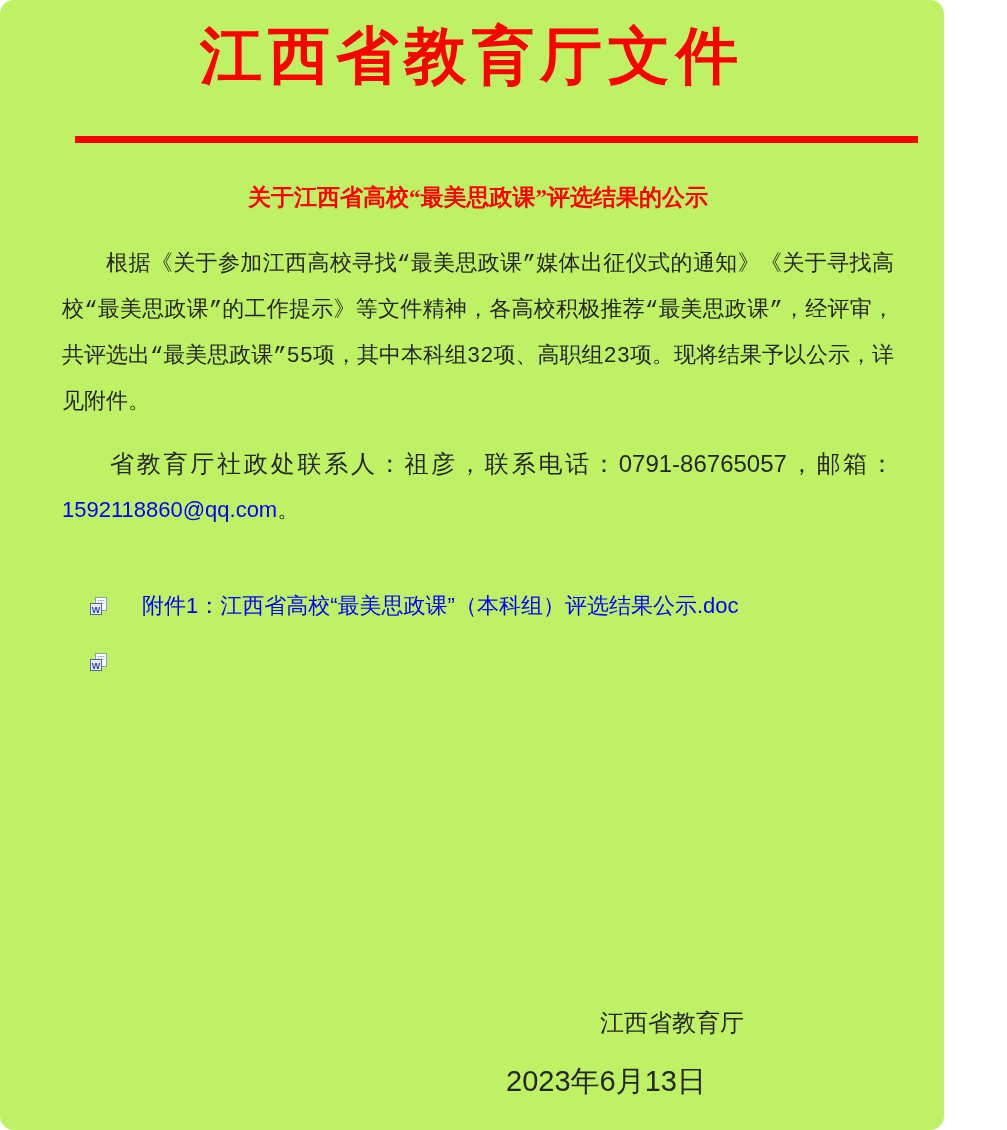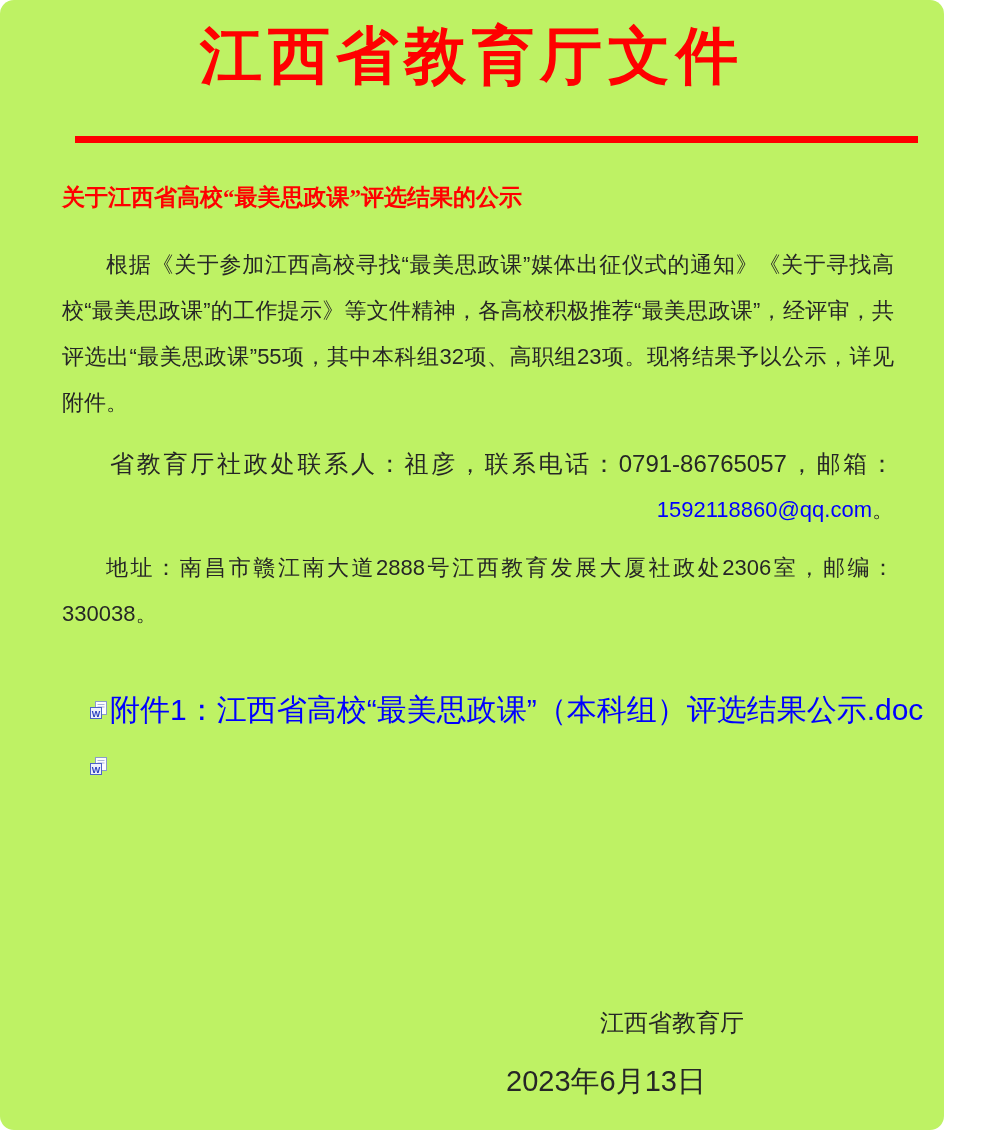--- a/index.html
+++ b/index.html
@@ -36,50 +36,51 @@
     width:843px;
     height:7px;
     background:var(--accent-red);
   }
   
   .content{
     margin:0 50px 0 62px; 
   }
   .doc-title{
     margin-top:40px;
-    text-align:left;
+    text-align:center;
     font-family:"Liberation Serif","DejaVu Serif",serif;
     font-weight:bold;
     font-size:23px;
     line-height:30px;
     color:var(--accent-red);
   }
   .para{
     font-size:22px;
     line-height:46px;
     text-align:justify;
     text-indent:2em;
     color:var(--body-text);
+    font-family:Liberation Mono, monospace;
   }
   .para-first{margin-top:29px;}
   .para-gap{margin-top:15px;}
   .contact-line-stretch{
     display:block;
     font-size:24px;
     line-height:46px;
     text-indent:2em;
     text-align:justify;
     text-align-last:justify;
     color:var(--body-text);
   }
   .email-line{
     font-size:22px;
     line-height:46px;
     text-indent:0;
-    text-align:right;
+    text-align:left;
   }
   .email-link{
     color:var(--link-blue);
     text-decoration:none;
     cursor:pointer;
   }
   .addr{margin-top:12px;}
   
   .attachments{
     margin-top:58px;
@@ -91,26 +92,27 @@
     margin-bottom:27px;
     height:29px;
   }
   .doc-icon{
     flex:0 0 auto;
     width:17px;
     height:18px;
     margin-right:3px;
   }
   .attachment-link{
-    font-size:30px;
+    font-size:22px;
     line-height:29px;
     color:var(--link-blue);
     text-decoration:none;
     cursor:pointer;
     white-space:nowrap;
+    margin-left:32px;
   }
   
   .signer{
     position:absolute;
     left:600px;
     top:1008px;
     font-size:24px;
     line-height:30px;
     color:var(--body-text);
     white-space:nowrap;
@@ -141,21 +143,20 @@
     <p class="para para-first">根据《关于参加江西高校寻找“最美思政课”媒体出征仪式的通知》《关于寻找高校“最美思政课”的工作提示》等文件精神，各高校积极推荐“最美思政课”，经评审，共评选出“最美思政课”55项，其中本科组32项、高职组23项。现将结果予以公示，详见附件。</p>
 
 
     <div class="para-gap">
       <span class="contact-line-stretch">省教育厅社政处联系人：祖彦，联系电话：0791-86765057，邮箱：</span>
       <div class="email-line">
         <a class="email-link">1592118860@qq.com</a><span>。</span>
       </div>
     </div>
 
-    <p class="para addr">地址：南昌市赣江南大道2888号江西教育发展大厦社政处2306室，邮编：330038。</p>
 
     <div class="attachments">
 
       <div class="attachment-row">
         <svg class="doc-icon" viewBox="0 0 17 18">
           <rect x="5.5" y="0.5" width="11" height="13" fill="#fdfdff" stroke="#8a9ccc" stroke-width="1"></rect>
           <line x1="7.5" y1="3.5" x2="14.5" y2="3.5" stroke="#aab6d8" stroke-width="1"></line>
           <line x1="7.5" y1="6" x2="14.5" y2="6" stroke="#aab6d8" stroke-width="1"></line>
           <rect x="0.5" y="6.5" width="11" height="11" fill="#eef1fb" stroke="#4d63c8" stroke-width="1"></rect>
           <text x="6" y="15.5" text-anchor="middle" font-size="9" font-weight="bold" fill="#2a3fbf" font-family="Liberation Sans, DejaVu Sans, sans-serif">W</text>

